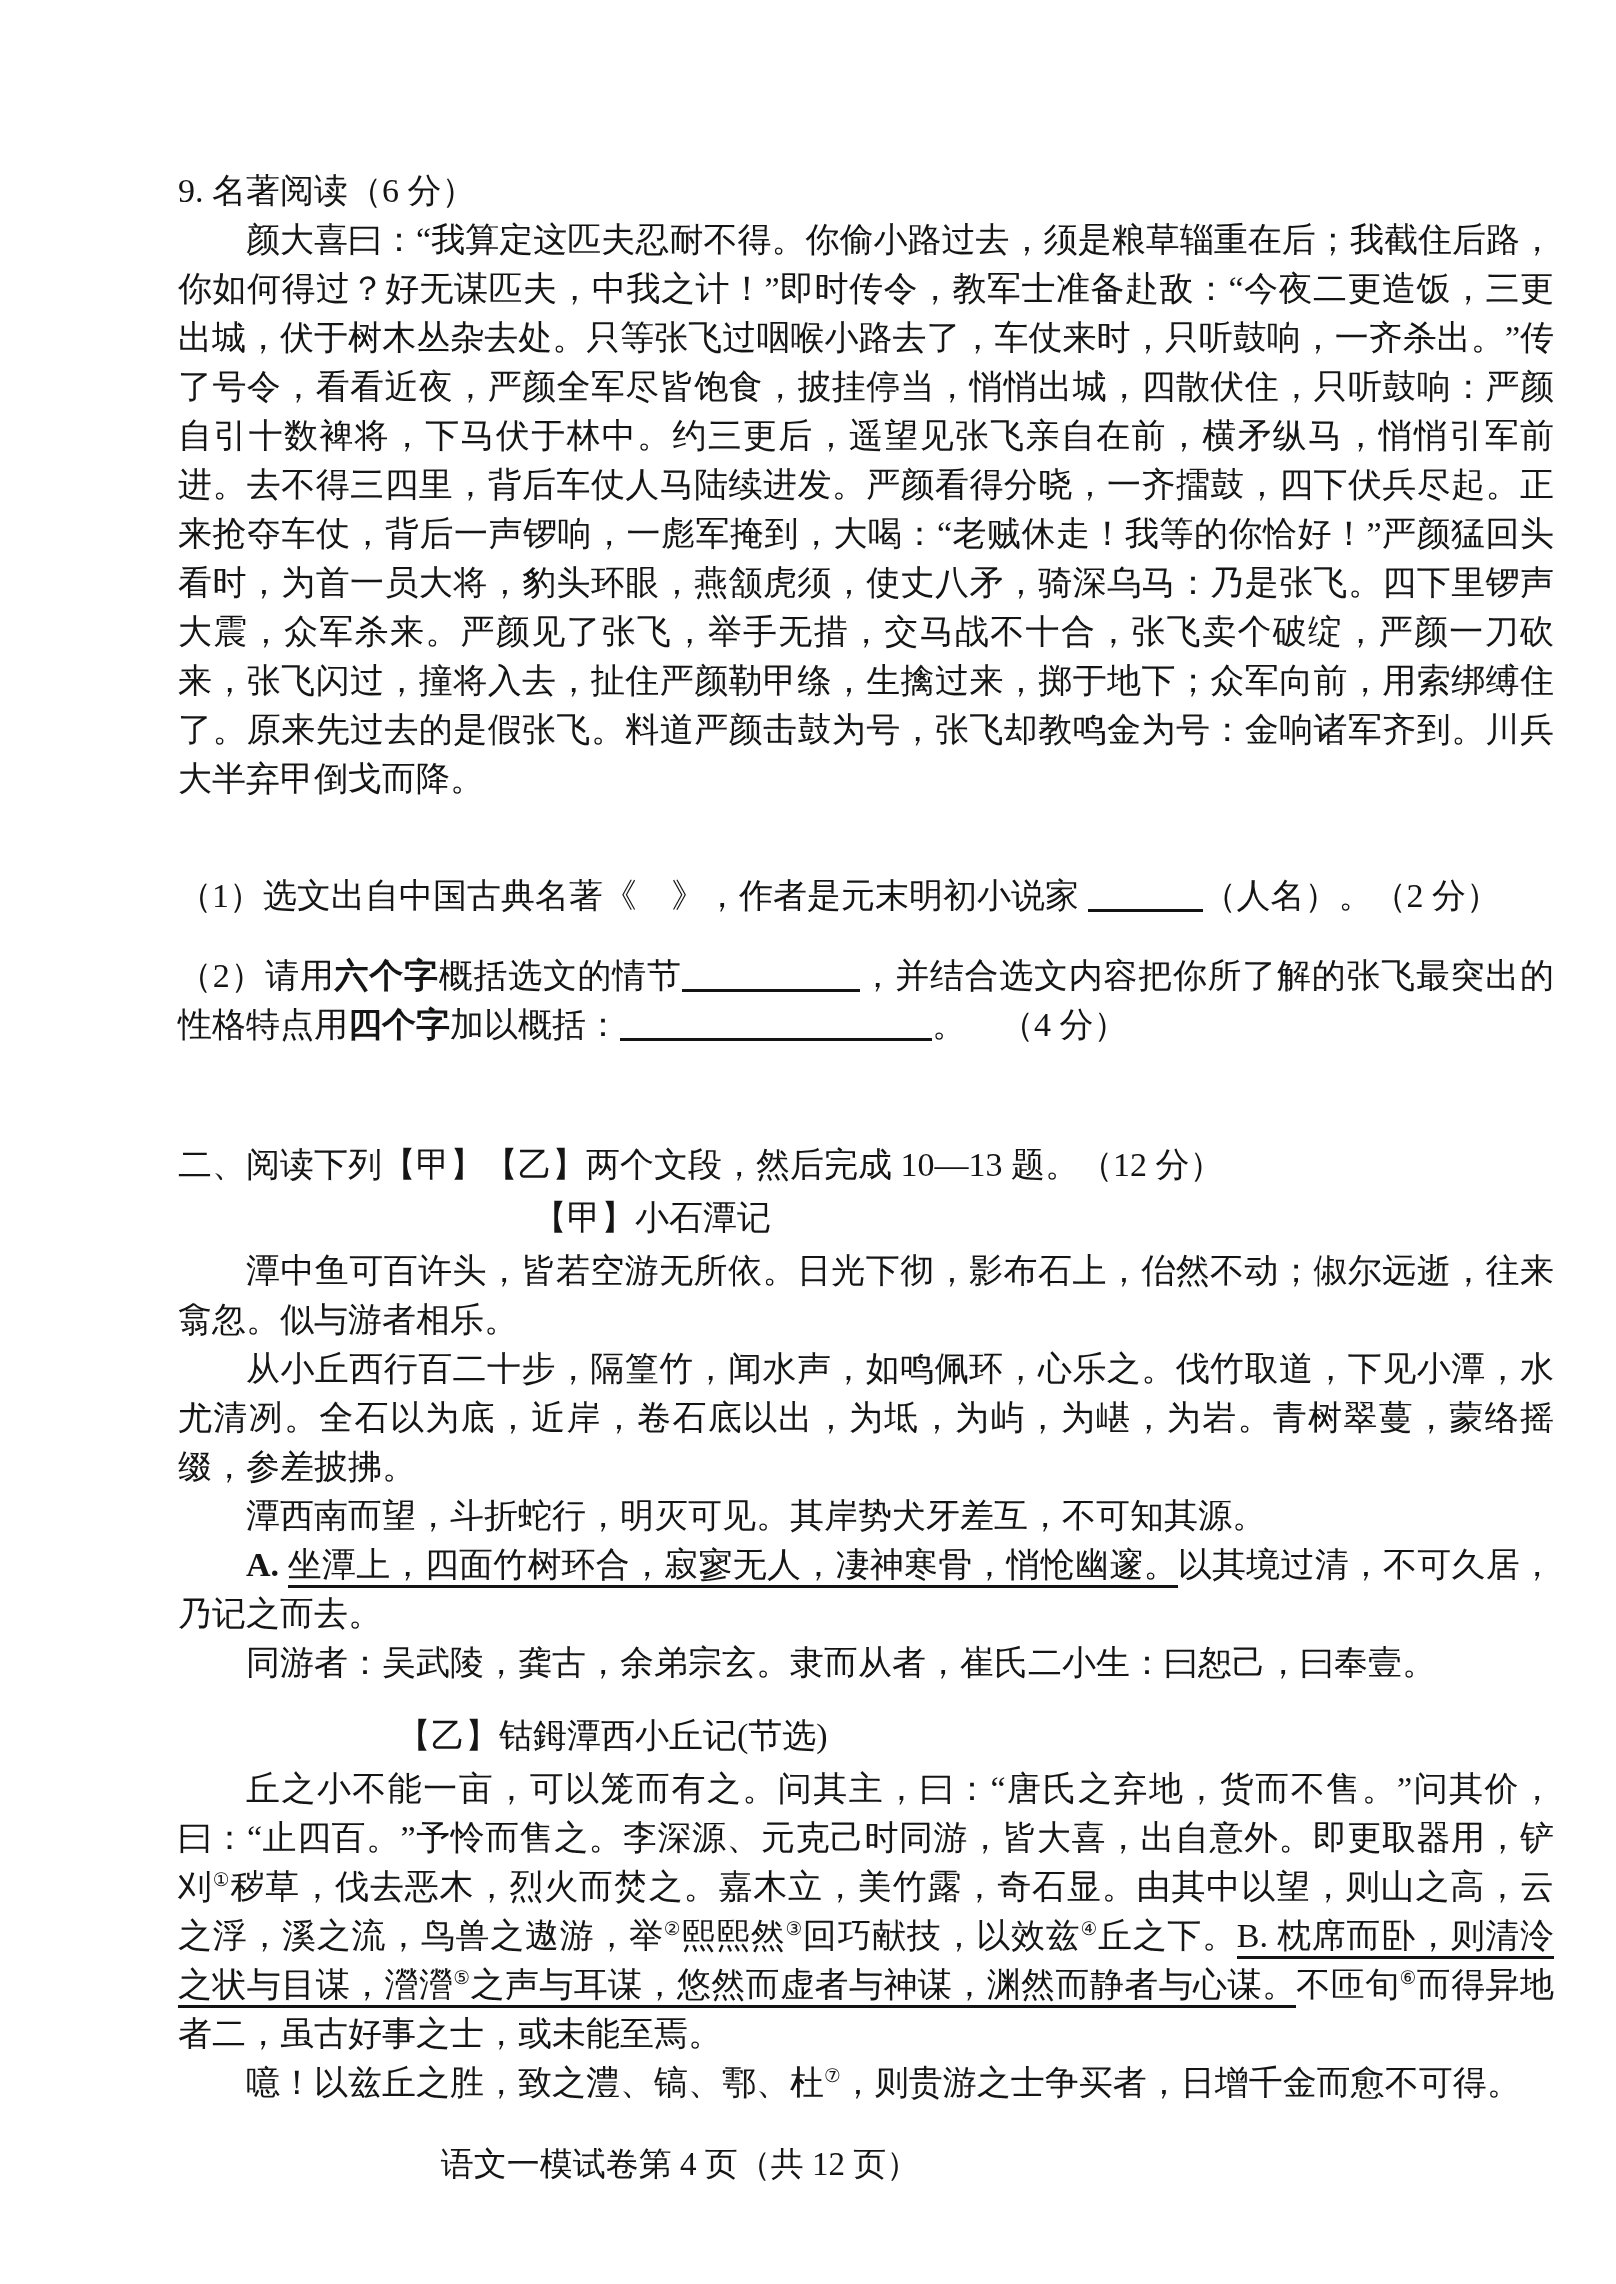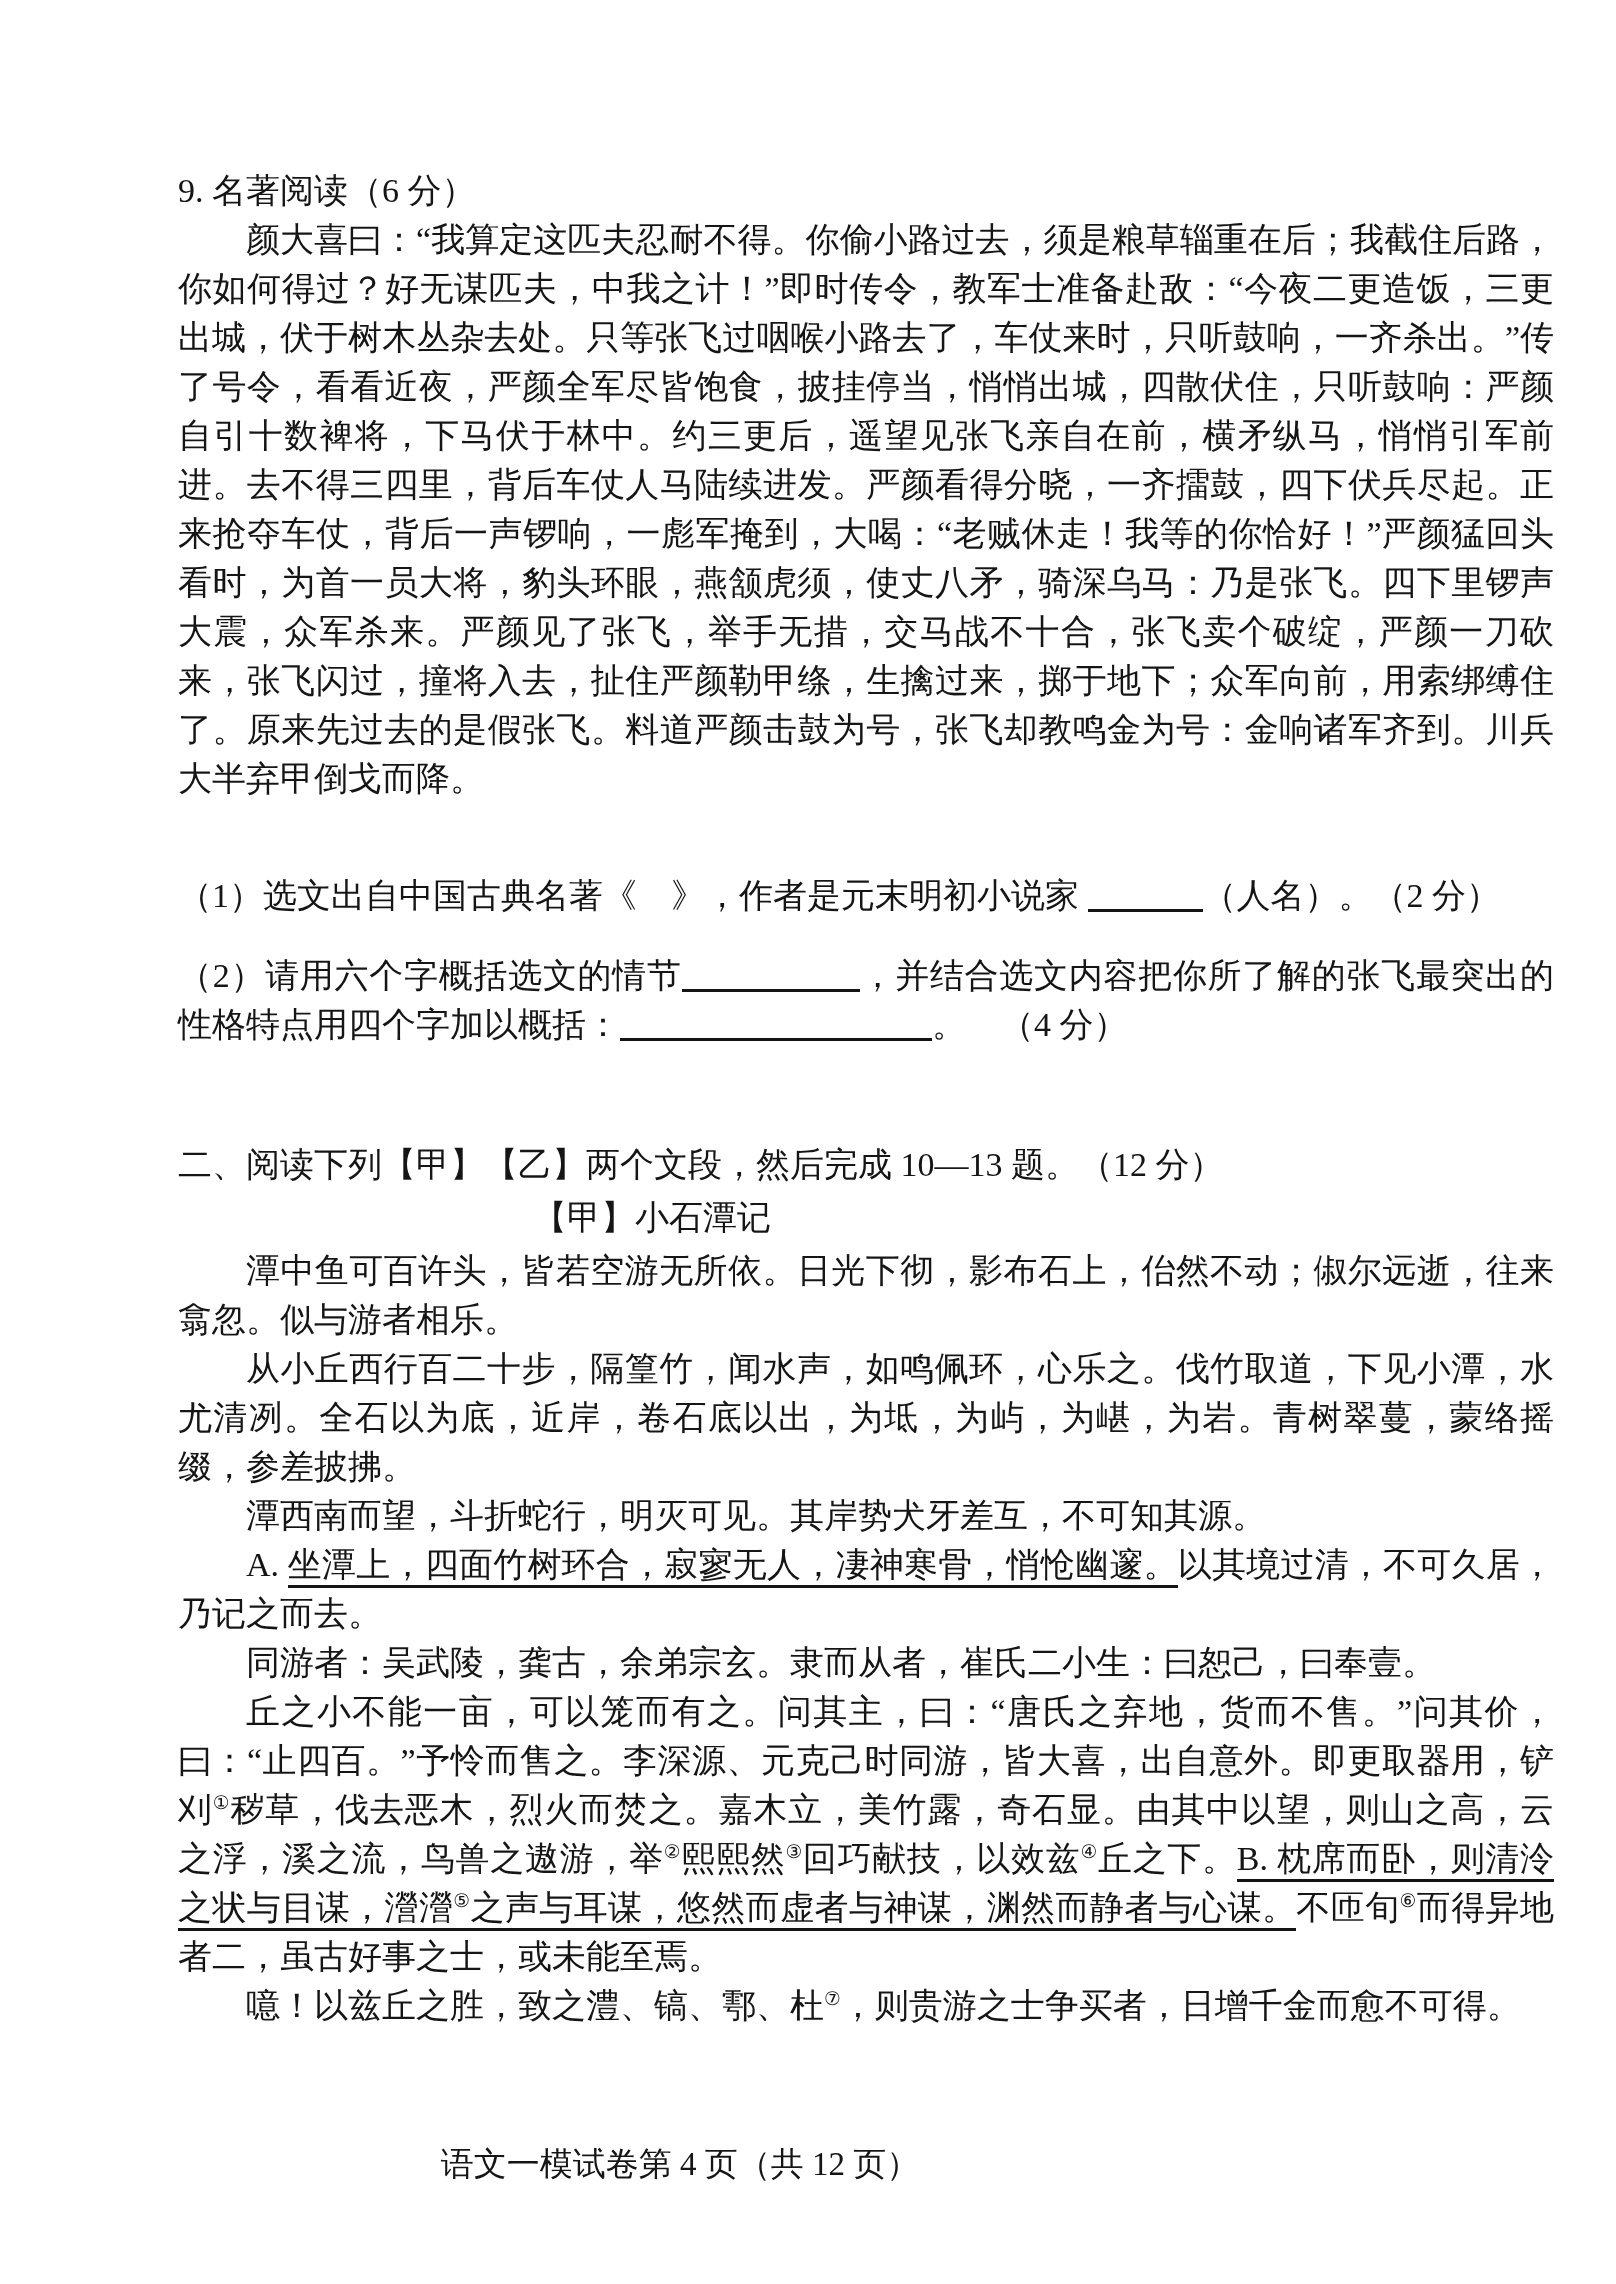--- a/index.html
+++ b/index.html
@@ -15,21 +15,21 @@
   }
   .line{margin:0;}
   .para{margin:0;text-indent:68px;text-align:justify;}
   .q{margin:0;text-align:justify;}
   .q1{margin-top:68px;}
   .q2{margin-top:31px;}
   .sec2-head{margin:91px 0 0 0;}
   .ptitle{margin:4px;}
   .jia-title{margin-left:355px;}
   .yi-title{margin-left:219px;margin-top:24px;}
-  .b{font-weight:normal;}
+  .b{font-weight:bold;}
   .bu{font-weight:normal;border-bottom:3.7px solid #141414;padding-bottom:2.2px;}
   .sup{font-size:0.55em;vertical-align:super;line-height:0;}
   .blank{
     display:inline-block;border-bottom:3px solid #141414;
     height:0.5em;vertical-align:-4.5px;
   }
   .footer{
     position:absolute;left:0;top:2142px;width:1360px;
     text-align:center;font-size:33px;line-height:45px;margin:0;
   }
@@ -50,20 +50,21 @@
   <p class="line sec2-head">二、阅读下列【甲】【乙】两个文段，然后完成 10—13 题。（12 分）</p>
 
   <p class="ptitle jia-title">【甲】小石潭记</p>
 
   <p class="para">潭中鱼可百许头，皆若空游无所依。日光下彻，影布石上，佁然不动；俶尔远逝，往来翕忽。似与游者相乐。</p>
   <p class="para">从小丘西行百二十步，隔篁竹，闻水声，如鸣佩环，心乐之。伐竹取道，下见小潭，水尤清冽。全石以为底，近岸，卷石底以出，为坻，为屿，为嵁，为岩。青树翠蔓，蒙络摇缀，参差披拂。</p>
   <p class="para">潭西南而望，斗折蛇行，明灭可见。其岸势犬牙差互，不可知其源。</p>
   <p class="para"><span class="b">A.</span><span> </span><span class="bu"><span>坐潭上，四面竹树环合，寂寥无人，凄神寒骨，悄怆幽邃。</span></span><span>以其境过清，不可久居，乃记之而去。</span></p>
   <p class="para">同游者：吴武陵，龚古，余弟宗玄。隶而从者，崔氏二小生：曰恕己，曰奉壹。</p>
 
+  <p class="ptitle yi-title">【乙】钴鉧潭西小丘记(节选)</p>
 
   <p class="para"><span>丘之小不能一亩，可以笼而有之。问其主，曰：“唐氏之弃地，货而不售。”问其价，曰：“止四百。”予怜而售之。李深源、元克己时同游，皆大喜，出自意外。即更取器用，铲刈</span><span class="sup">①</span><span>秽草，伐去恶木，烈火而焚之。嘉木立，美竹露，奇石显。由其中以望，则山之高，云之浮，溪之流，鸟兽之遨游，举</span><span class="sup">②</span><span>熙熙然</span><span class="sup">③</span><span>回巧献技，以效兹</span><span class="sup">④</span><span>丘之下。</span><span class="bu"><span>B. 枕席而卧，则清泠之状与目谋，瀯瀯</span><span class="sup">⑤</span><span>之声与耳谋，悠然而虚者与神谋，渊然而静者与心谋。</span></span><span>不匝旬</span><span class="sup">⑥</span><span>而得异地者二，虽古好事之士，或未能至焉。</span></p>
   <p class="para"><span>噫！以兹丘之胜，致之澧、镐、鄠、杜</span><span class="sup">⑦</span><span>，则贵游之士争买者，日增千金而愈不可得。</span></p>
 
   <p class="footer">语文一模试卷第 4 页（共 12 页）</p>
 
 </div>
 
 
 </body></html>

